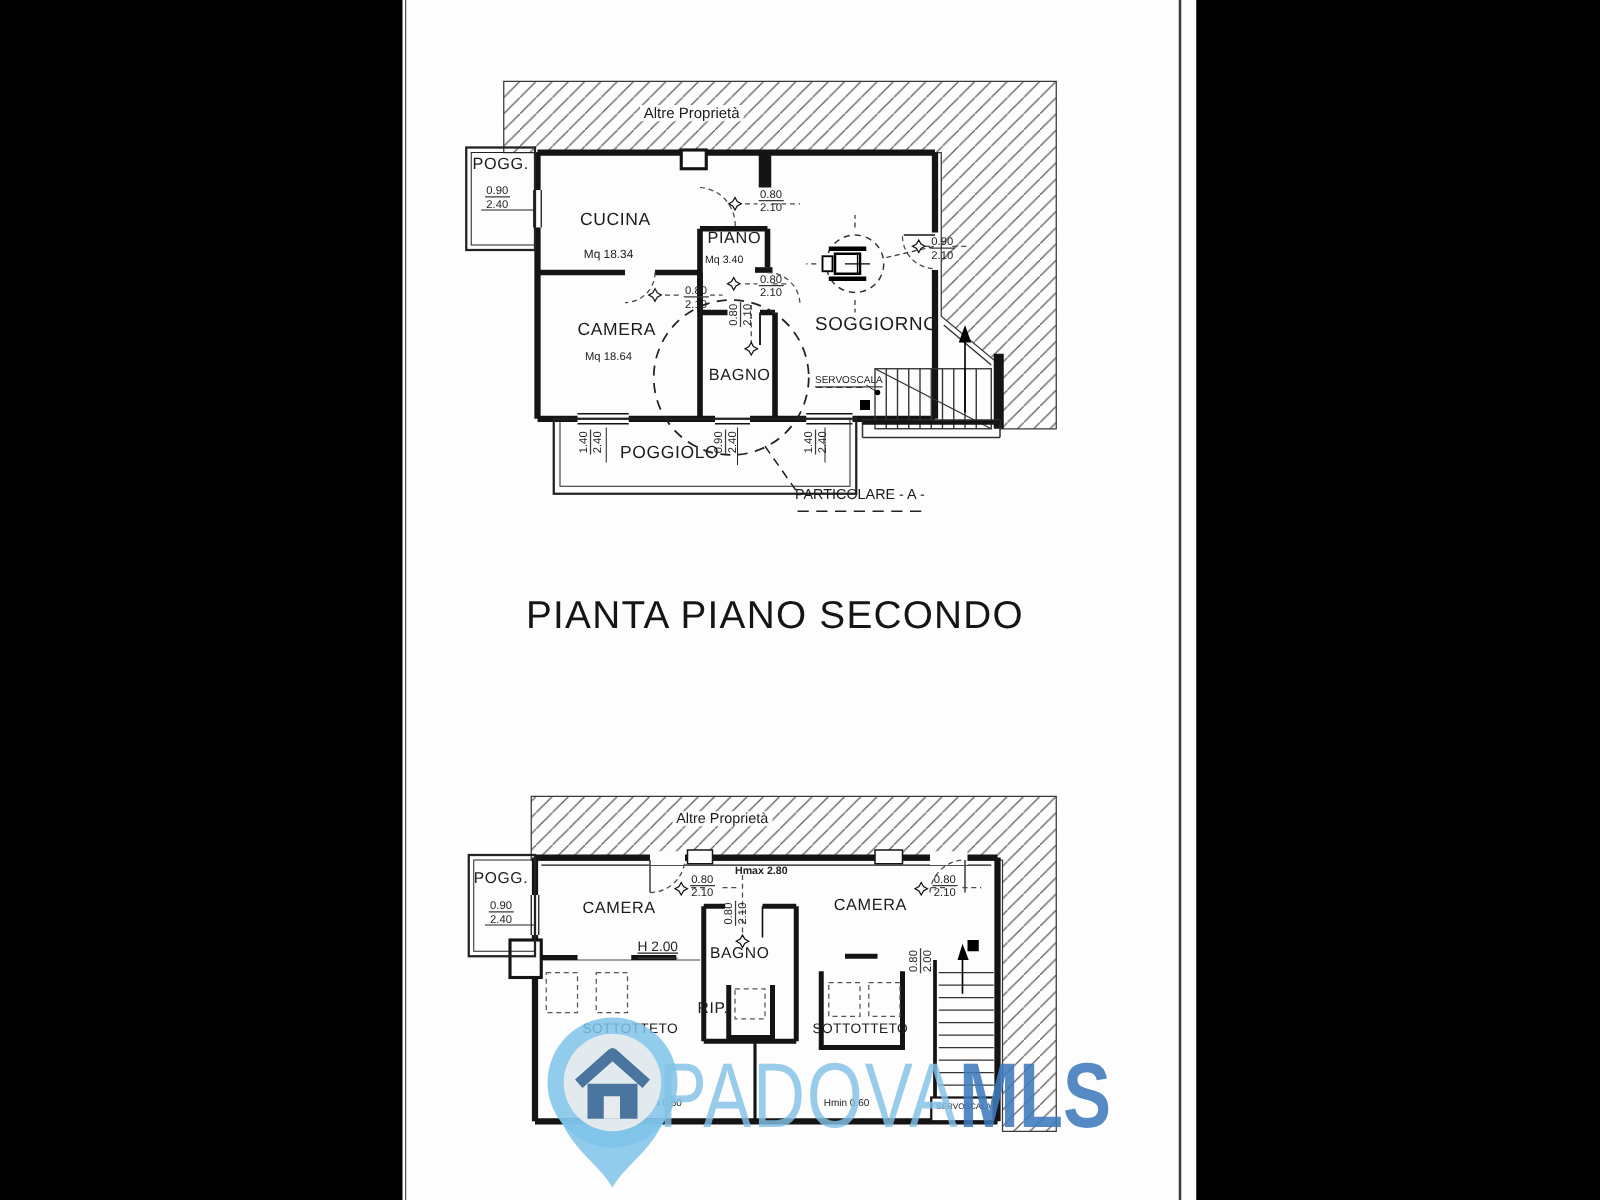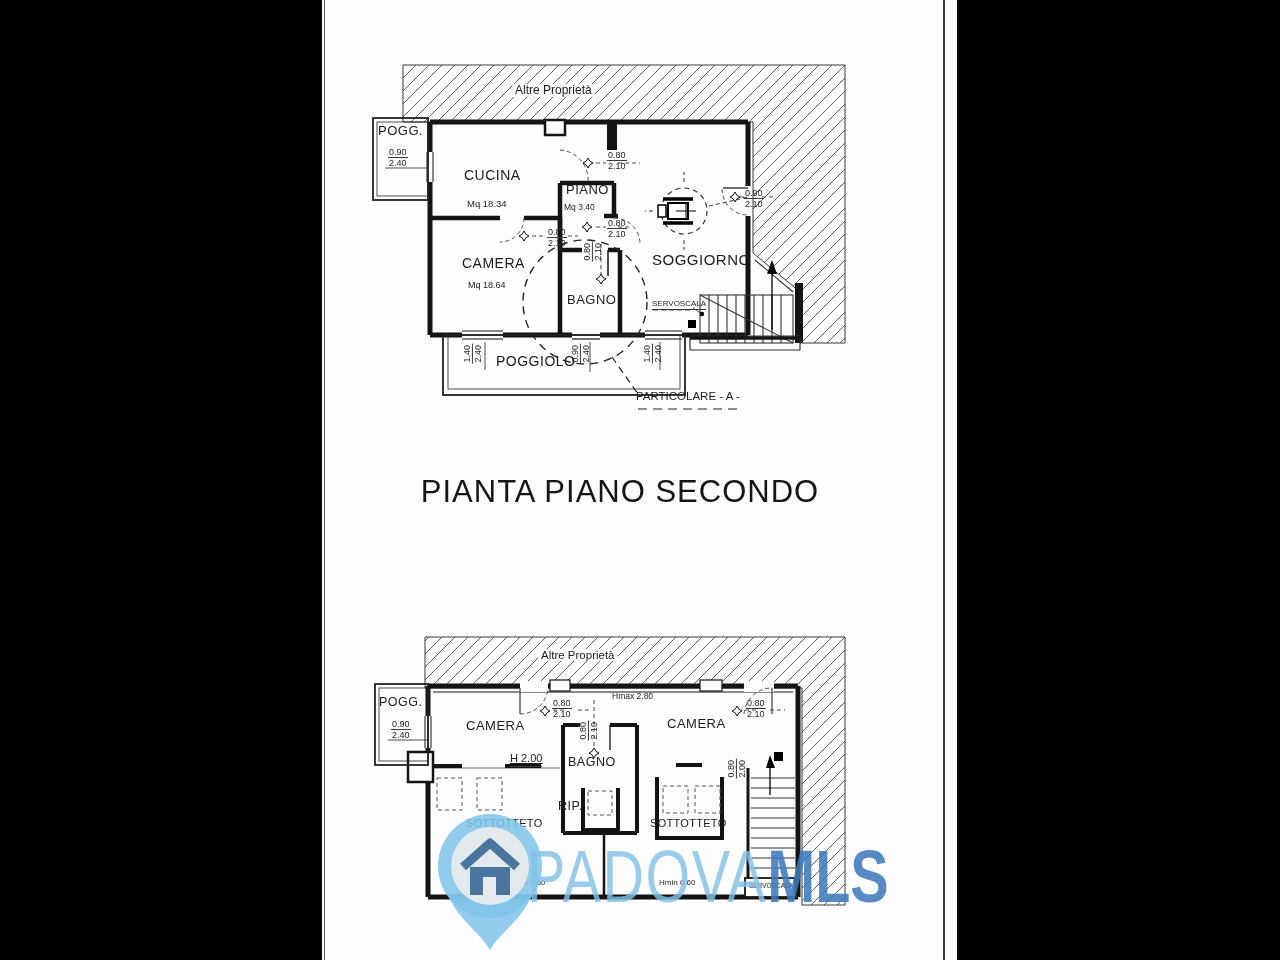--- a/index.html
+++ b/index.html
@@ -283,21 +283,21 @@
     <span>2.40</span>
   </div>
   <div class="lbl dim rot" style="left:643px;top:343px;">
     <span class="t">1.40</span>
     <span>2.40</span>
   </div>
 
   <div id="title">PIANTA PIANO  SECONDO</div>
 
   <div class="lbl halo" style="left:538px;top:649px;font-size:11.5px;">Altre Proprietà</div>
-  <div class="lbl tiny" style="left:612px;top:692px;font-size:8.5px;">Hmax 2.80</div>
+  <div class="lbl tiny" style="left:588px;top:692px;font-size:8.5px;font-weight:bold;">Hmax 2.80</div>
   <div class="lbl room-sm" style="left:379px;top:696px;font-size:12.5px;">POGG.</div>
   <div class="lbl dim" style="left:391px;top:719px;">
     <span class="t">0.90</span>
     <span>2.40</span>
   </div>
   <div class="lbl room-sm" style="left:466px;top:719px;">CAMERA</div>
   <div class="lbl room-sm" style="left:667px;top:717px;">CAMERA</div>
   <div class="lbl dim" style="left:552px;top:698px;">
     <span class="t">0.80</span>
     <span>2.10</span>

